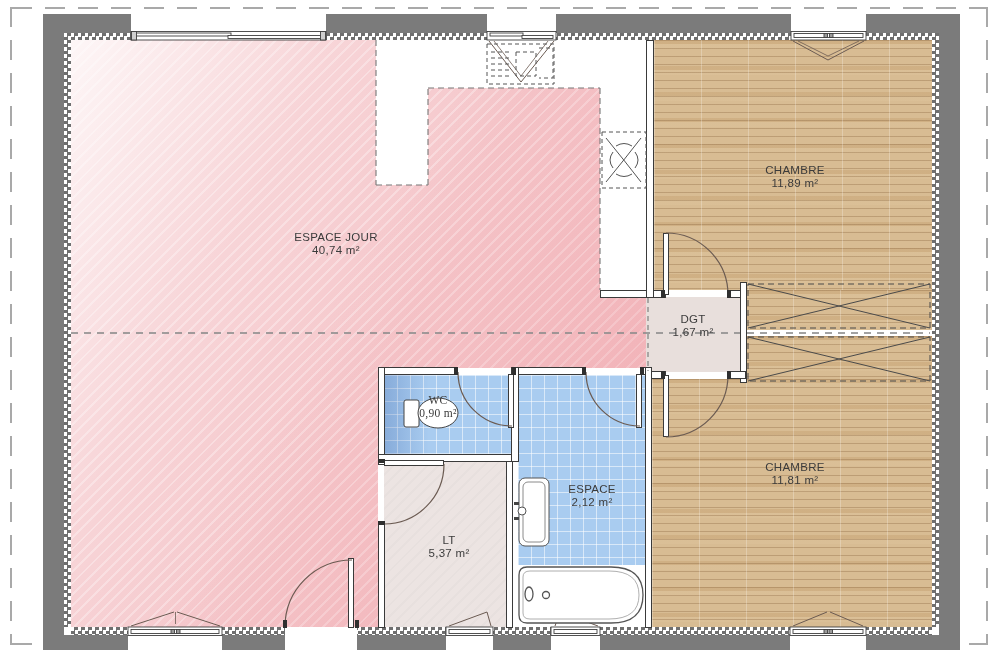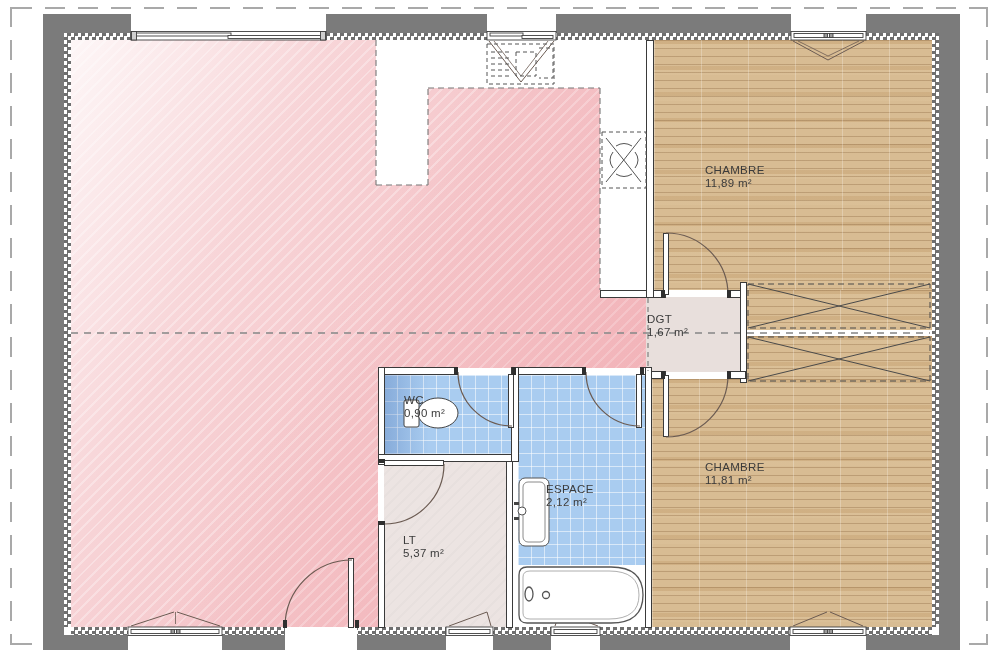--- a/index.html
+++ b/index.html
@@ -26,21 +26,21 @@
         linear-gradient(rgba(255,255,255,.55) 1px,transparent 1px),
         linear-gradient(90deg,rgba(255,255,255,.55) 1px,transparent 1px);background-size:13px 13px;}
   .ltfloor{position:absolute;background:#ece4e2;background-image:repeating-linear-gradient(135deg,rgba(0,0,0,.02) 0 2px,transparent 2px 8px);}
   .dgtfloor{position:absolute;background:#e8dfdc;}
   .wcshade{position:absolute;background:linear-gradient(90deg,rgba(55,95,165,.30),rgba(55,95,165,0) 35%);}
   
   .iw{position:absolute;background:#ffffff;border:1px solid #3a3a3a;box-sizing:border-box;}
   .leaf{position:absolute;background:#ffffff;border:1px solid #3a3a3a;box-sizing:border-box;}
   .ridge{position:absolute;height:2px;background:repeating-linear-gradient(90deg,#8b8b8b 0 7px,transparent 7px 13px);opacity:.8;}
   
-  .lbl{position:absolute;text-align:left;font-size:11.5px;line-height:13px;color:#3b3b3b;letter-spacing:.3px;}
+  .lbl{position:absolute;text-align:center;font-size:11.5px;line-height:13px;color:#3b3b3b;letter-spacing:.3px;}
   svg{position:absolute;left:0;top:0;}
 </style>
 </head>
 <body>
 
 <div id="plan">
 
   <div class="dashH" style="left:12px;top:7px;width:976px;"></div>
   <div class="dashH" style="left:12px;top:643px;width:976px;"></div>
   <div class="dashV" style="left:10px;top:7px;height:638px;"></div>
@@ -231,29 +231,33 @@
     </g>
 
     <g fill="#ffffff" stroke="#555555" stroke-width="1.3">
       <path d="M527 567 H611 Q643 567 643 595 Q643 623 611 623 H527 Q519 623 519 615 V575 Q519 567 527 567"></path>
       <path d="M530 571 H609 Q639 571 639 595 Q639 619 609 619 H530 Q523 619 523 613 V577 Q523 571 530 571" stroke="#9a9a9a" stroke-width="0.8" fill="none"></path>
       <ellipse cx="529" cy="594" rx="4" ry="7" fill="none" stroke="#555555"></ellipse>
       <circle cx="546" cy="595" r="3.5" fill="none" stroke="#555555"></circle>
     </g>
   </svg>
 
+  <div class="lbl" style="left:246px;top:231px;width:180px;">
+    <div>ESPACE JOUR</div>
+    <div>40,74 m²</div>
+  </div>
   <div class="lbl" style="left:705px;top:164px;width:180px;">
     <div>CHAMBRE</div>
     <div>11,89 m²</div>
   </div>
   <div class="lbl" style="left:647px;top:313px;width:92px;">
     <div>DGT</div>
     <div>1,67 m²</div>
   </div>
-  <div class="lbl" style="left:404px;top:394px;width:92px;">
+  <div class="lbl" style="left:392px;top:394px;width:92px;font-family:Liberation Serif, serif;">
     <div>WC</div>
     <div>0,90 m²</div>
   </div>
   <div class="lbl" style="left:546px;top:483px;width:92px;">
     <div>ESPACE</div>
     <div>2,12 m²</div>
   </div>
   <div class="lbl" style="left:403px;top:534px;width:92px;">
     <div>LT</div>
     <div>5,37 m²</div>

